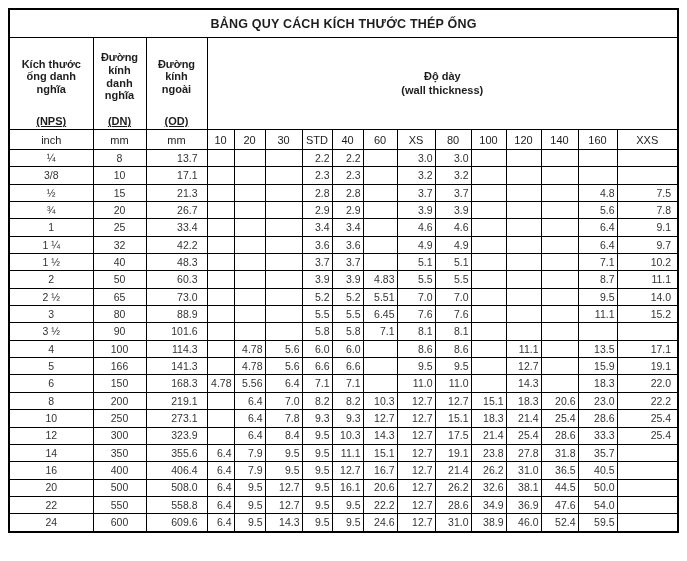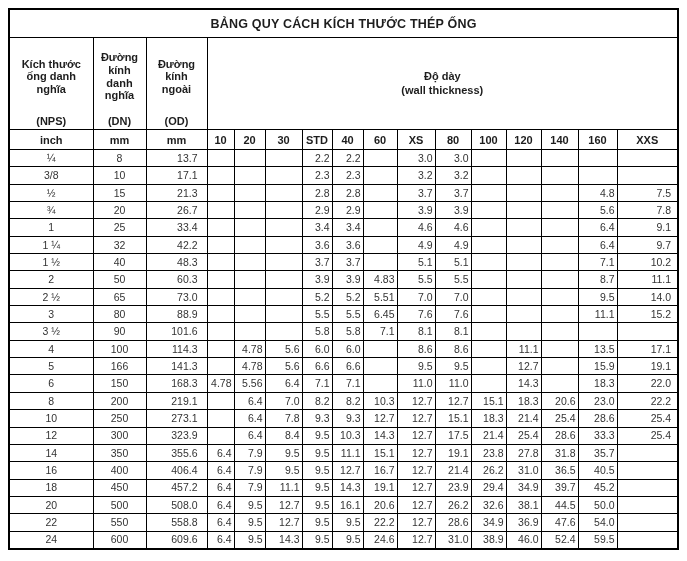--- a/index.html
+++ b/index.html
@@ -55,31 +55,32 @@
   }
   .hdr-label {
     white-space: pre-line;
     text-align: center;
     line-height: 1.15;
     margin: auto 0;
   }
   .hdr-code {
     text-align: left;
     line-height: 1.15;
+    text-decoration: underline;
   }
   .hdr-thick {
     vertical-align: middle;
     text-align: center;
   }
   .hdr-thick .t-label { line-height: 1.25; }
   
   .unit {
     height: 19px;
     font-size: 11px;
-    font-weight: bold;
+    font-weight: normal;
     color: #1d1d1d;
     text-align: center;
     vertical-align: middle;
   }
   
   .spec tbody td {
     height: 16.35px;
     font-size: 10.5px;
     line-height: 1;
     vertical-align: middle;
@@ -504,38 +505,20 @@
         <td class="c-t">16.7</td>
         <td class="c-t">12.7</td>
         <td class="c-t">21.4</td>
         <td class="c-t">26.2</td>
         <td class="c-t">31.0</td>
         <td class="c-t">36.5</td>
         <td class="c-t">40.5</td>
         <td class="c-t last"></td>
       </tr>
       <tr>
-        <td class="c-nps">18</td>
-        <td class="c-dn">450</td>
-        <td class="c-od">457.2</td>
-        <td class="c-t">6.4</td>
-        <td class="c-t">7.9</td>
-        <td class="c-t">11.1</td>
-        <td class="c-t">9.5</td>
-        <td class="c-t">14.3</td>
-        <td class="c-t">19.1</td>
-        <td class="c-t">12.7</td>
-        <td class="c-t">23.9</td>
-        <td class="c-t">29.4</td>
-        <td class="c-t">34.9</td>
-        <td class="c-t">39.7</td>
-        <td class="c-t">45.2</td>
-        <td class="c-t last"></td>
-      </tr>
-      <tr>
         <td class="c-nps">20</td>
         <td class="c-dn">500</td>
         <td class="c-od">508.0</td>
         <td class="c-t">6.4</td>
         <td class="c-t">9.5</td>
         <td class="c-t">12.7</td>
         <td class="c-t">9.5</td>
         <td class="c-t">16.1</td>
         <td class="c-t">20.6</td>
         <td class="c-t">12.7</td>

